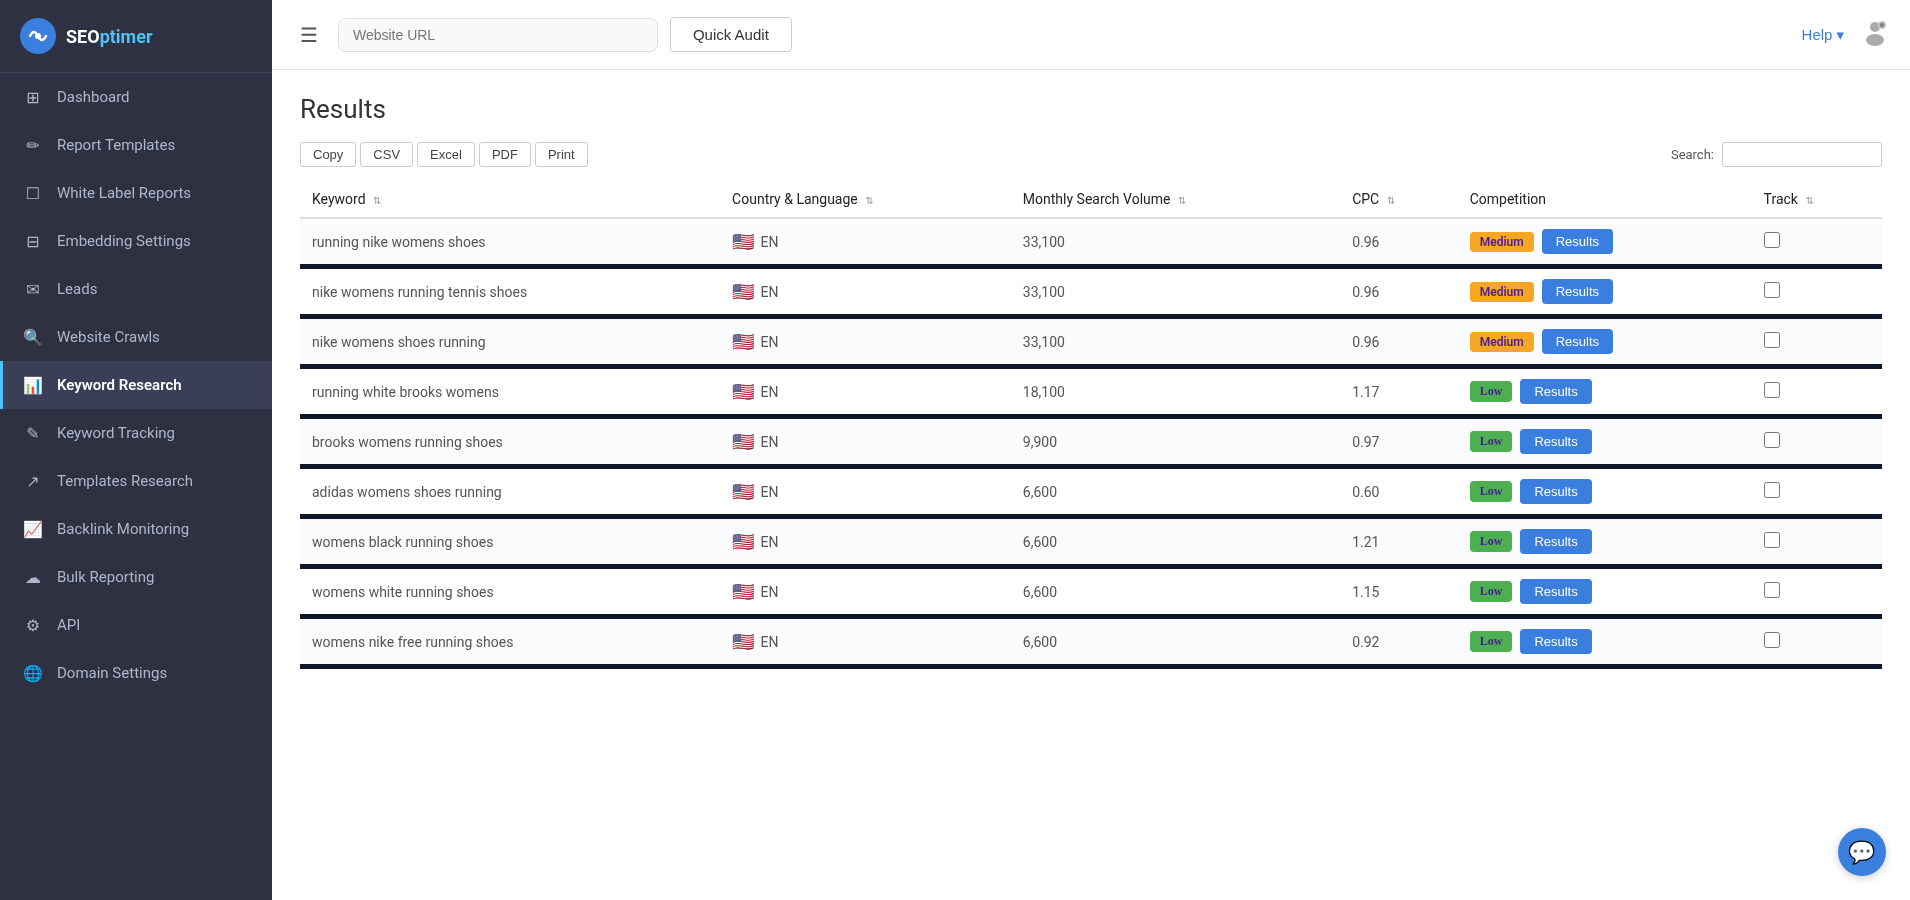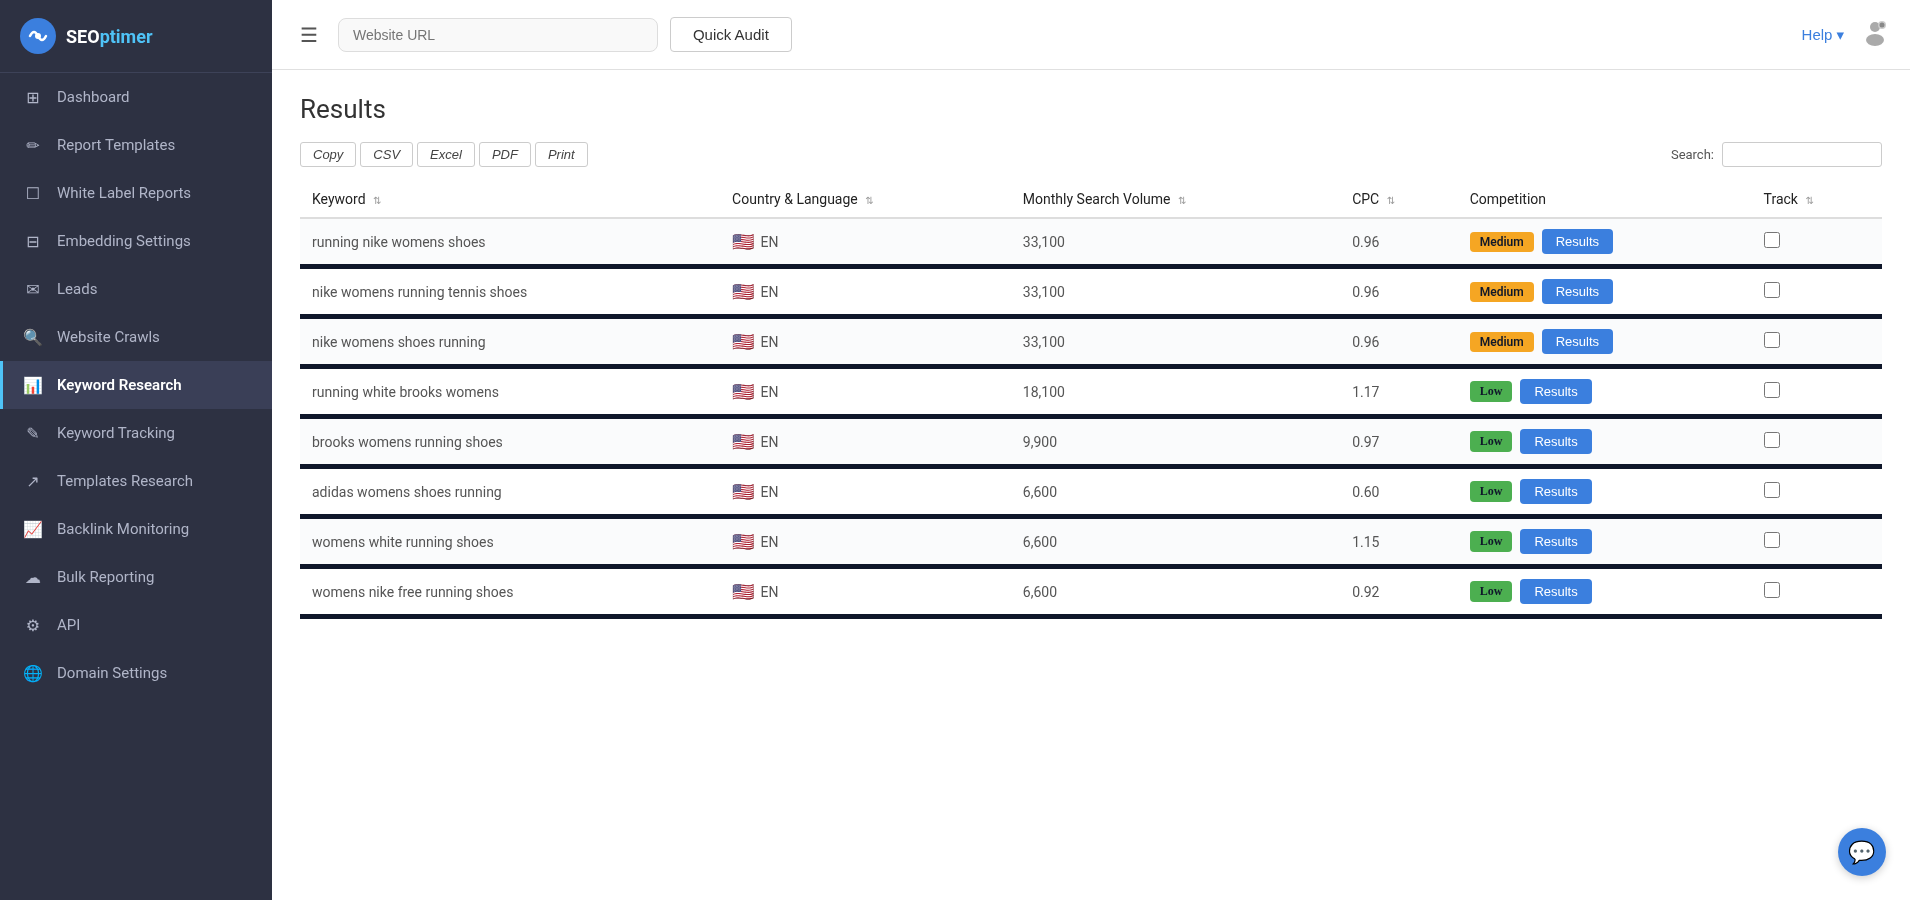--- a/index.html
+++ b/index.html
@@ -152,21 +152,20 @@
     }
     .table-btn {
       padding: 4px 12px;
       border: 1px solid #ccc;
       background: #fff;
       font-size: 13px;
       cursor: pointer;
       margin-right: 4px;
       border-radius: 3px;
       color: #444;
-      font-style: italic;
     }
     .search-area {
       margin-left: auto;
       display: flex;
       align-items: center;
       gap: 8px;
     }
     .search-label {
       font-size: 13px;
       color: #555;
@@ -215,21 +214,21 @@
       white-space: nowrap;
     }
     .flag-emoji { font-size: 18px; }
 
     .badge {
       display: inline-block;
       padding: 3px 10px;
       border-radius: 4px;
       font-size: 12px;
       font-weight: 600;
-      color: #0f172a;
+      color: #4c1d95;
     }
     .badge-medium { background: #f5a623; }
     .badge-low { background: #4caf50; font-family: Liberation Serif, serif; }
 
     .results-btn {
       padding: 5px 14px;
       background: #3b7fde;
       color: #fff;
       border: none;
       border-radius: 4px;
@@ -502,20 +501,40 @@
         <div class="track-col">
           <span class="badge badge-low">Low</span>
           <button class="results-btn">Results</button>
         </div>
       </td>
       <td>
         <input type="checkbox" class="track-checkbox" style="">
       </td>
     </tr>
           <tr>
+      <td class="keyword-cell">womens black running shoes</td>
+      <td>
+        <div class="flag-cell">
+          <span class="flag-emoji">🇺🇸</span>
+          <span>EN</span>
+        </div>
+      </td>
+      <td>6,600</td>
+      <td>1.21</td>
+      <td>
+        <div class="track-col">
+          <span class="badge badge-low">Low</span>
+          <button class="results-btn">Results</button>
+        </div>
+      </td>
+      <td>
+        <input type="checkbox" class="track-checkbox" style="">
+      </td>
+    </tr>
+          <tr>
       <td class="keyword-cell">womens white running shoes</td>
       <td>
         <div class="flag-cell">
           <span class="flag-emoji">🇺🇸</span>
           <span>EN</span>
         </div>
       </td>
       <td>6,600</td>
       <td>1.15</td>
       <td>

